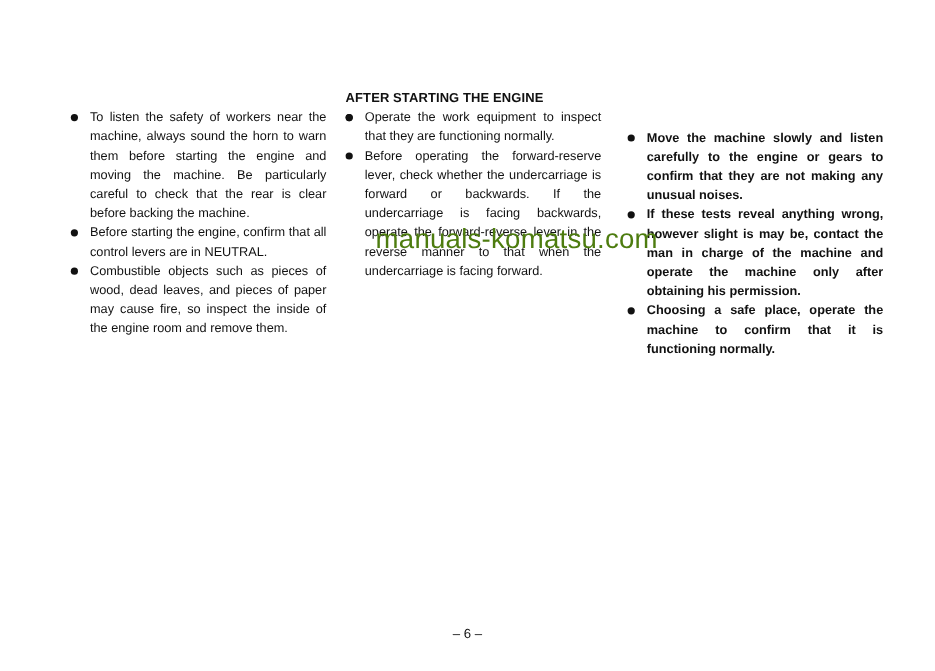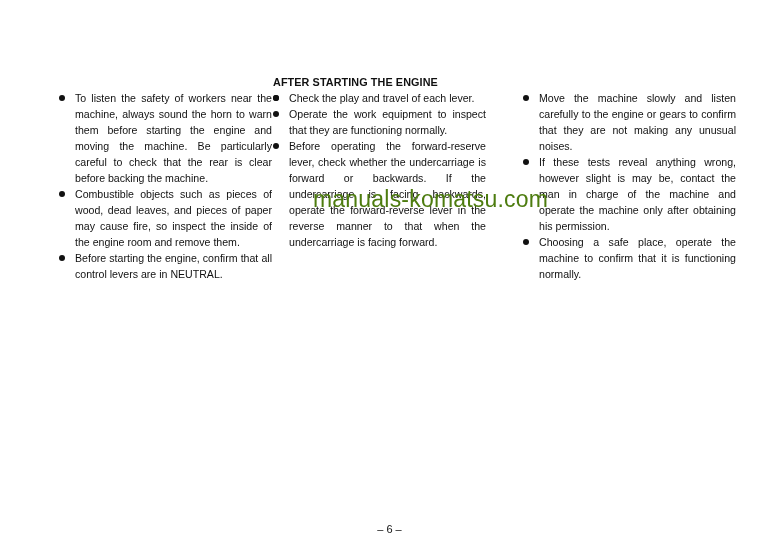--- a/index.html
+++ b/index.html
@@ -1,41 +1,40 @@
 <!DOCTYPE html>
 <html><head>
 <meta charset="utf-8">
 <style>
   html, body { margin: 0; padding: 0; background: #ffffff; }
   body { width: 779px; height: 559px; position: relative; overflow: hidden;
          font-family: "Liberation Sans", sans-serif; color: #111; }
   .col { position: absolute; width: 215px; font-size: 10.6px; line-height: 16px; }
   .col1 { left: 57px; top: 90px; }
-  .col2 { left: 271px; top: 74px; }
-  .col3 { left: 521px; top: 90px; }
+  .col2 { left: 286px; top: 74px; }
+  .col3 { left: 521px; top: 107px; font-weight: bold; }
   .heading { font-weight: bold; font-size: 10.8px; letter-spacing: 0.1px; margin-left: 2px; line-height: 16px; }
   .item { position: relative; padding-left: 18px; text-align: justify; }
   .bullet { position: absolute; left: 2px; top: 5px; width: 6px; height: 6px; border-radius: 50%; background: #111; }
   .watermark { position: absolute; left: 313px; top: 186px; font-size: 23px; color: #4d7c0f;
                letter-spacing: 0.2px; line-height: 26px; text-align: right; }
   .pagenum { position: absolute; left: 0; width: 779px; top: 523px; text-align: center; font-size: 11px; }
 </style>
 </head>
 <body>
 
 <div class="col col1">
   <div class="item"><span class="bullet"></span><span>To listen the safety of workers near the machine, always sound the horn to warn them before starting the engine and moving the machine. Be particularly careful to check that the rear is clear before backing the machine.</span></div>
+  <div class="item"><span class="bullet"></span><span>Before starting the engine, confirm that all control levers are in NEUTRAL.</span></div>
   <div class="item"><span class="bullet"></span><span>Combustible objects such as pieces of wood, dead leaves, and pieces of paper may cause fire, so inspect the inside of the engine room and remove them.</span></div>
-  <div class="item"><span class="bullet"></span><span>Before starting the engine, confirm that all control levers are in NEUTRAL.</span></div>
 </div>
 
 <div class="col col2">
   <div class="heading">AFTER STARTING THE ENGINE</div>
   <div class="item"><span class="bullet"></span></div>
-  <div class="item"><span class="bullet"></span><span>Check the play and travel of each lever.</span></div>
   <div class="item"><span class="bullet"></span><span>Operate the work equipment to inspect that they are functioning normally.</span></div>
   <div class="item"><span class="bullet"></span><span>Before operating the forward-reserve lever, check whether the undercarriage is forward or backwards. If the undercarriage is facing backwards, operate the forward-reverse lever in the reverse manner to that when the undercarriage is facing forward.</span></div>
 </div>
 
 <div class="col col3">
   <div class="item"><span class="bullet"></span><span>Move the machine slowly and listen carefully to the engine or gears to confirm that they are not making any unusual noises.</span></div>
   <div class="item"><span class="bullet"></span><span>If these tests reveal anything wrong, however slight is may be, contact the man in charge of the machine and operate the machine only after obtaining his permission.</span></div>
   <div class="item"><span class="bullet"></span><span>Choosing a safe place, operate the machine to confirm that it is functioning normally.</span></div>
 </div>
 

